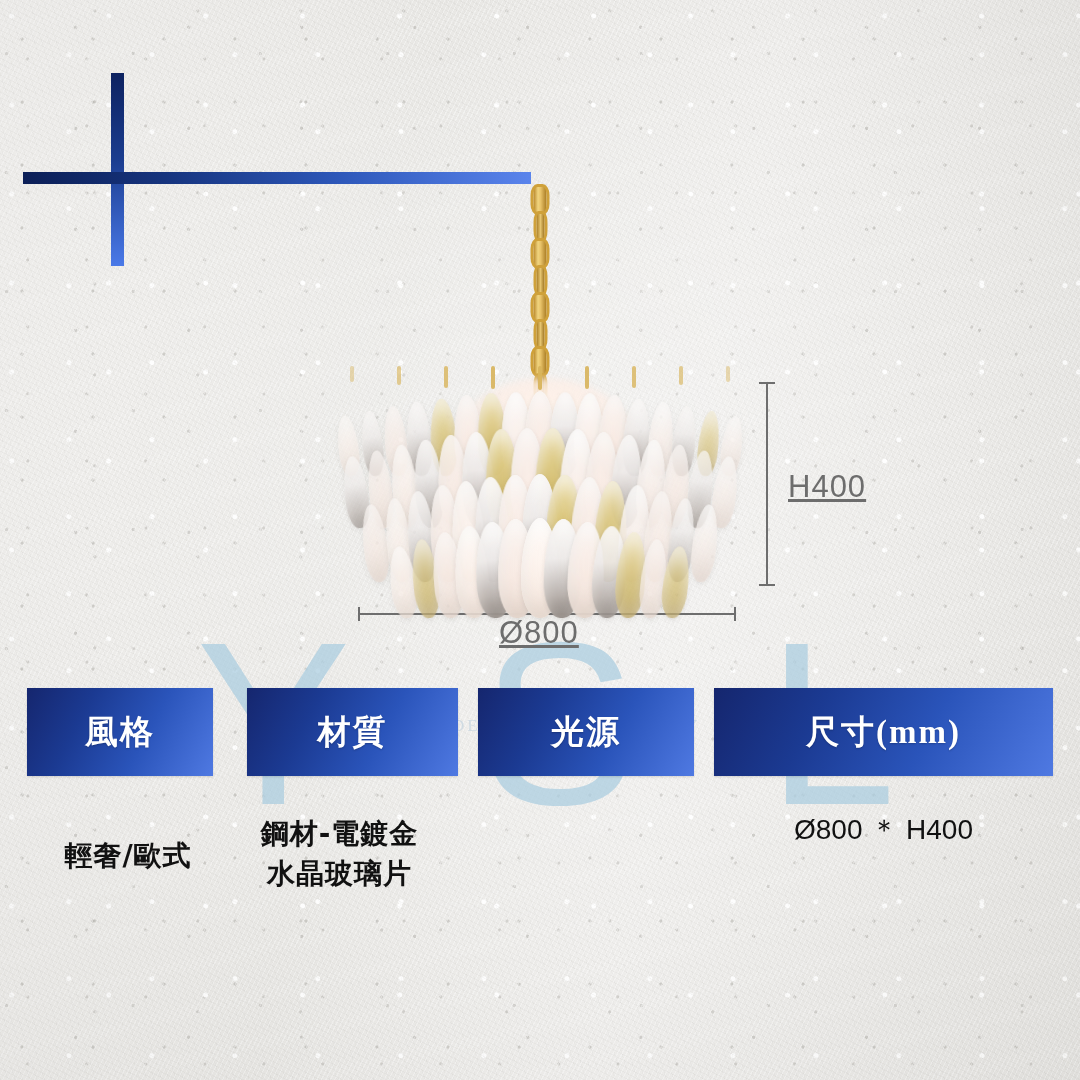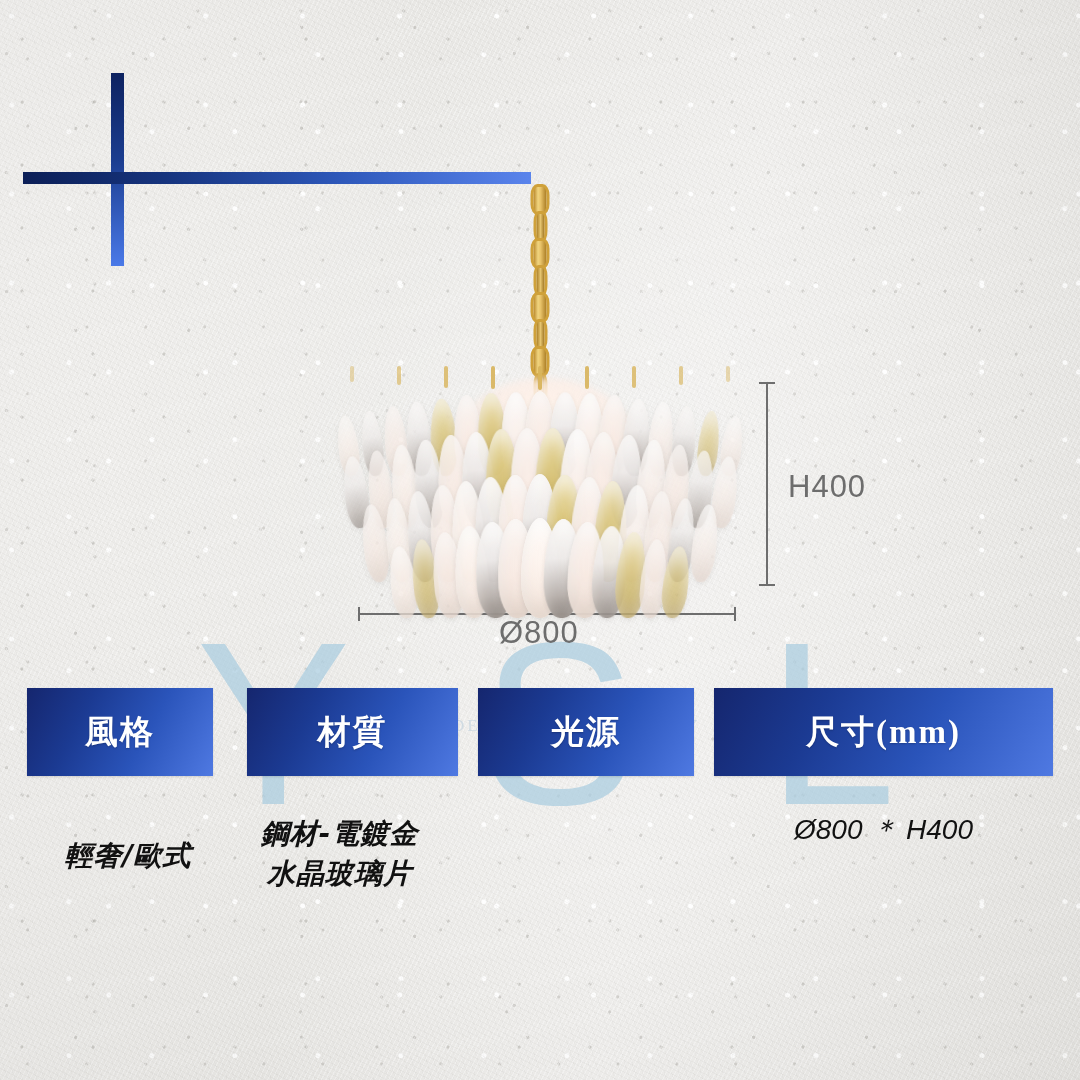--- a/index.html
+++ b/index.html
@@ -102,40 +102,40 @@
     background:radial-gradient(ellipse at 50% 45%, #fff9f4 0%, #fdf0e8 40%, rgba(253,236,228,.55) 70%, rgba(253,236,228,0) 100%);
     filter:blur(3px);
   }
   .goldhook{position:absolute;width:4px;background:#d8b45c;border-radius:2px;}
 
   
   .dim-line{position:absolute;background:#6e6e6e;}
   .dim-cap{position:absolute;background:#6e6e6e;}
   .dim-label{
     position:absolute;color:#6d6d6d;font-size:31px;letter-spacing:1px;
-    font-family:"Liberation Sans","DejaVu Sans",sans-serif;white-space:nowrap;
+    font-family:"Liberation Sans","DejaVu Sans",sans-serif;white-space:nowrap;text-decoration:underline;
   }
 
   
   .spec{position:absolute;left:0;top:688px;width:1080px;}
   .headers{position:relative;height:88px;}
   .hbox{
     position:absolute;top:0;height:88px;
     background:linear-gradient(118deg,#15266e 0%,#1b3a92 30%,#2a54ba 62%,#4f79e2 100%);
     box-shadow:0 1px 2px rgba(0,0,0,.12);
     display:flex;align-items:center;justify-content:center;
   }
   .hbox span{
     color:#ffffff;font-size:33px;font-weight:700;letter-spacing:2px;
     font-family:"DejaVu Sans","Liberation Sans",sans-serif;
     text-shadow:0 1px 2px rgba(0,0,0,.22);
   }
   .hbox span .mm{font-family:"Liberation Serif","DejaVu Serif",serif;font-weight:700;}
 
-  .values{position:relative;height:130px;margin-top:60px;font-style:italic;}
+  .values{position:relative;height:130px;margin-top:60px;}
   .vcell{
     position:absolute;top:0;text-align:center;color:#111111;
     font-size:28px;line-height:40px;font-weight:700;letter-spacing:1px;
     font-family:"DejaVu Sans","Liberation Sans",sans-serif;
   }
   .vcell.thin{font-weight:400;font-family:"Liberation Sans","DejaVu Sans",sans-serif;letter-spacing:0;}
 
   
   .footer{position:absolute;left:0;top:995px;width:1080px;text-align:center;}
   .brand{

